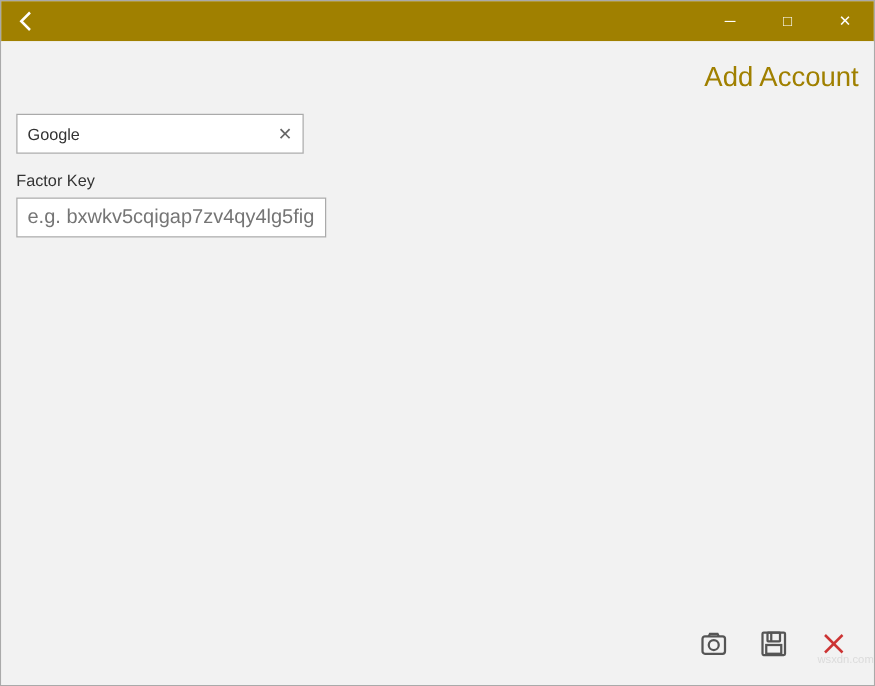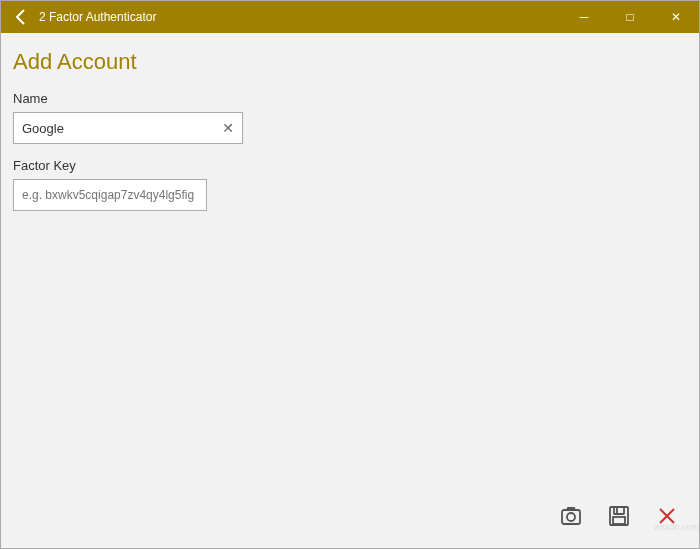--- a/index.html
+++ b/index.html
@@ -84,20 +84,21 @@
       padding: 16px 12px 12px 12px;
       background: #f2f2f2;
       position: relative;
     }
 
     .page-title {
       font-size: 22px;
       font-weight: 300;
       color: #a08000;
       margin-bottom: 16px;
+      text-align: right;
     }
 
     .field-label {
       font-size: 13px;
       color: #333;
       margin-bottom: 6px;
     }
 
     .input-wrapper {
       position: relative;
@@ -130,26 +131,26 @@
       color: #666;
       font-size: 14px;
       display: flex;
       align-items: center;
       justify-content: center;
       width: 18px;
       height: 18px;
     }
 
     .secret-input {
-      width: 194px;
+      width: 248px;
       height: 32px;
       border: 1px solid #aaa;
       background: white;
       padding: 0 8px;
-      font-size: 12px;
+      font-size: 16px;
       font-family: 'Segoe UI', sans-serif;
       color: #3b82f6;
       outline: none;
     }
 
     .bottom-toolbar {
       position: absolute;
       bottom: 10px;
       right: 12px;
       display: flex;
@@ -188,41 +189,39 @@
 
 <div class="window">
 
   <div class="titlebar">
     <div class="titlebar-left">
       <button class="titlebar-back">
         <svg width="12" height="18" viewBox="0 0 12 18" fill="none">
           <polyline points="9,2 2,9 9,16" stroke="white" stroke-width="2" fill="none"></polyline>
         </svg>
       </button>
-      <span class="titlebar-title">2 Factor Authenticator</span>
     </div>
     <div class="titlebar-controls">
       <button class="titlebar-btn">
         <span>─</span>
       </button>
       <button class="titlebar-btn">
         <span>□</span>
       </button>
       <button class="titlebar-btn close">
         <span>✕</span>
       </button>
     </div>
   </div>
 
   <div class="content">
 
     <h1 class="page-title">Add Account</h1>
 
     
-    <div class="field-label">Name</div>
     <div class="input-wrapper">
       <input class="text-input" type="text" value="Google" placeholder="Name" style="">
       <button class="clear-btn">
         <span>✕</span>
       </button>
     </div>
 
     
     <div class="field-label">Factor Key</div>
     <input class="secret-input" type="text" placeholder="e.g. bxwkv5cqigap7zv4qy4lg5fig" style="">

